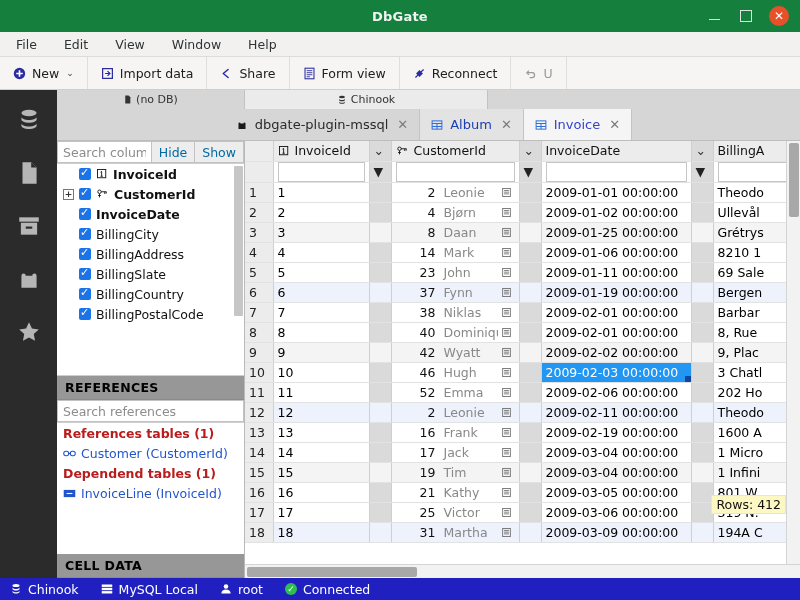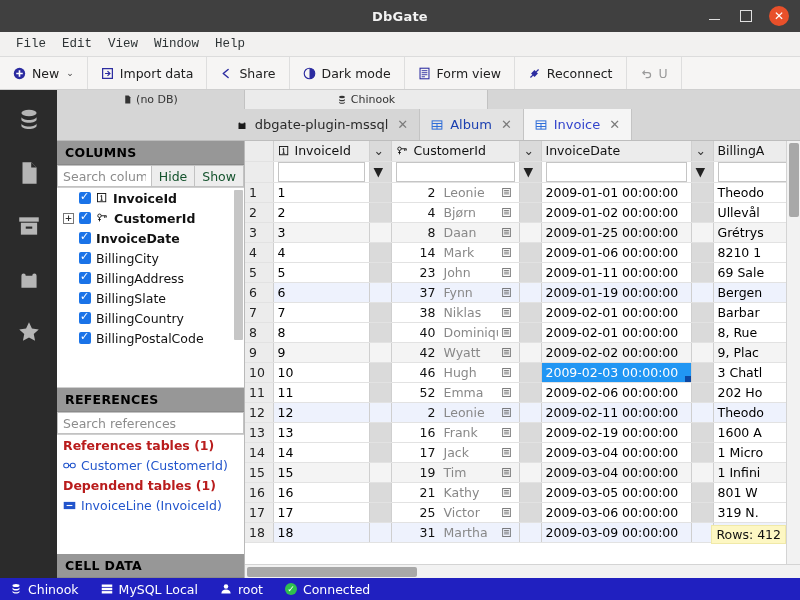--- a/index.html
+++ b/index.html
@@ -7,40 +7,40 @@
     width: 800px; height: 600px;
     font-family: "DejaVu Sans", "Liberation Sans", sans-serif;
     font-size: 12px;
     overflow: hidden;
     background: #ffffff;
   }
   .app { width: 800px; height: 600px; display: flex; flex-direction: column; position: relative; }
 
   
   .titlebar {
-    height: 32px; background: #404040; color: #ffffff;
+    height: 32px; background: #15803d; color: #ffffff;
     display: flex; align-items: center; position: relative; flex: 0 0 32px;
   }
   .titlebar .title {
     position: absolute; left: 0; right: 0; text-align: center;
     font-size: 13px; font-weight: bold; color: #f2f2f2; letter-spacing: .2px;
   }
   .winbtns { margin-left: auto; display: flex; align-items: center; gap: 14px; padding-right: 11px; z-index: 2; }
   .winbtn { width: 18px; height: 18px; display: flex; align-items: center; justify-content: center; color: #e6e6e6; }
   .winbtn.min::after { content: ""; display: block; width: 11px; height: 1.5px; background: #e0e0e0; margin-top: 7px; }
   .winbtn.max::after { content: ""; display: block; width: 10px; height: 10px; border: 1.6px solid #e0e0e0; }
   .winbtn.close {
     width: 20px; height: 20px; border-radius: 50%; background: #e8502a;
     color: #fff; font-size: 12px; line-height: 1; font-weight: bold;
   }
 
   
   .menubar {
     height: 25px; background: #f2f1f0; border-bottom: 1px solid #dcdcdc;
-    display: flex; align-items: center; padding-left: 8px; gap: 0; flex: 0 0 25px; font-family: Liberation Mono, monospace;
+    display: flex; align-items: center; padding-left: 8px; gap: 11px; flex: 0 0 25px;
   }
   .menuitem { padding: 2px 8px; font-size: 12.5px; color: #2e3436; cursor: default; }
 
   
   .toolbar {
     height: 33px; background: #f6f5f4; border-bottom: 1px solid #cfcfcf;
     display: flex; align-items: stretch; flex: 0 0 33px; overflow: hidden;
   }
   .tbtn {
     display: flex; align-items: center; gap: 6px; padding: 0 13px;
@@ -86,21 +86,21 @@
               border-right: 1px solid #b9b9b9; background: #fff; min-height: 0; }
   .sechdr { height: 24px; background: #979797; color: #000; font-weight: bold; font-size: 12.5px;
             display: flex; align-items: center; padding: 0 8px; letter-spacing: .3px; flex: 0 0 24px;
             border-bottom: 1px solid #8a8a8a; }
   .searchrow { height: 23px; display: flex; flex: 0 0 23px; background: #f3f3f3; border-bottom: 1px solid #cfcfcf; }
   .searchrow input {
     flex: 1; min-width: 0; border: 1px solid #c2c2c2; background: #fff; font-size: 12.5px;
     padding: 0 5px; color: #222; font-family: inherit; outline: none;
   }
   .searchrow input::placeholder { color: #8c8c8c; }
-  .sbtn { padding: 0 7px; display: flex; align-items: center; font-size: 12.5px; color: #14532d;
+  .sbtn { padding: 0 7px; display: flex; align-items: center; font-size: 12.5px; color: #0369a1;
           background: #ededed; border: 1px solid #c2c2c2; border-left: none; }
   .collist { flex: 1 1 auto; overflow: hidden; position: relative; background: #fff; min-height: 0; }
   .colrow { height: 20px; display: flex; align-items: center; gap: 5px; padding-left: 6px; font-size: 12.5px; color: #111; }
   .colrow .exp { width: 11px; height: 11px; border: 1px solid #767676; font-size: 9px; line-height: 9px;
                  text-align: center; color: #333; background: #fff; flex: 0 0 11px; }
   .colrow .expspace { width: 11px; flex: 0 0 11px; }
   .cb { width: 12px; height: 12px; background: #1a73e8; border-radius: 2px; position: relative; flex: 0 0 12px; }
   .cb::after { content: "✓"; position: absolute; left: 1px; top: -2px; color: #fff; font-size: 11px; line-height: 14px; }
   .colrow .kic { display: inline-flex; align-items: center; flex: 0 0 auto; }
   .colrow.bold { font-weight: bold; }
@@ -134,21 +134,21 @@
   tr.alt td:not(.rn) { background: #f4f4f4; }
   tr.hl td:not(.rn) { background: #eef2fd; }
   td.fk { padding: 0; }
   td.fk .fkin { display: flex; align-items: center; height: 100%; }
   td.fk .fkid { width: 46px; text-align: right; padding-right: 6px; color: #111; }
   td.fk .fkname { flex: 1; color: #888; padding-left: 2px; overflow: hidden; }
   td.fk .fkico { width: 17px; display: flex; align-items: center; justify-content: center; color: #555; }
   td.sel { background: #2196f3 !important; color: #fff; position: relative; }
   td.sel::after { content: ""; position: absolute; right: 0; bottom: 0; width: 6px; height: 6px; background: #0d47a1; }
 
-  .rowsbadge { position: absolute; right: 14px; bottom: 20px; background: #fdf7c3; color: #111;
+  .rowsbadge { position: absolute; right: 14px; bottom: 50px; background: #fdf7c3; color: #111;
                font-size: 12.5px; padding: 1px 4px; border: 1px solid #f0e9a8; z-index: 5; }
 
   .vscroll { position: absolute; right: 0; top: 0; width: 14px; height: 100%; background: #f2f2f2;
              border-left: 1px solid #d4d4d4; }
   .vscroll .thumb { position: absolute; left: 2px; top: 2px; width: 10px; height: 74px; background: #a8a8a8; border-radius: 2px; }
   .hscroll { height: 14px; background: #f2f2f2; border-top: 1px solid #d4d4d4; position: relative; flex: 0 0 14px; }
   .hscroll .thumb { position: absolute; left: 2px; top: 2px; height: 10px; width: 170px; background: #a8a8a8; border-radius: 2px; }
 
   
   .status { height: 22px; background: #2020c0; color: #fff; display: flex; align-items: center;
@@ -205,29 +205,20 @@
 
     <div class="tbtn">
       <span class="ic">
         <svg width="13" height="13" viewBox="0 0 16 16">
             <path d="M10 3L4 8l6 5" stroke="#2b2ba0" stroke-width="1.8" fill="none" stroke-linecap="round" stroke-linejoin="round"></path>
           </svg>
       </span>
       <span>Share</span>
     </div>
 
-    <div class="tbtn">
-      <span class="ic">
-        <svg width="13" height="13" viewBox="0 0 16 16">
-            <circle cx="8" cy="8" r="6.5" fill="none" stroke="#2b2ba0" stroke-width="1.4"></circle>
-            <path d="M8 1.5a6.5 6.5 0 010 13z" fill="#2b2ba0"></path>
-          </svg>
-      </span>
-      <span>Dark mode</span>
-    </div>
 
     <div class="tbtn">
       <span class="ic">
         <svg width="13" height="13" viewBox="0 0 16 16">
             <rect x="2.5" y="1.5" width="11" height="13" fill="none" stroke="#2b2ba0" stroke-width="1.3"></rect>
             <path d="M4.5 4.5h7M4.5 7h7M4.5 9.5h7M4.5 12h4" stroke="#2b2ba0" stroke-width="1.1"></path>
           </svg>
       </span>
       <span>Form view</span>
     </div>
@@ -352,21 +343,20 @@
           </span>
           <span>Invoice</span>
           <span class="x">✕</span>
         </div>
       </div>
 
       <div class="panes">
 
         <div class="leftpane">
 
-          <div class="sechdr">COLUMNS</div>
 
           <div class="searchrow">
             <input placeholder="Search columns" style="">
             <div class="sbtn">Hide</div>
             <div class="sbtn">Show</div>
           </div>
 
           <div class="collist">
             <div class="colrow bold">
               <span class="expspace"></span>

